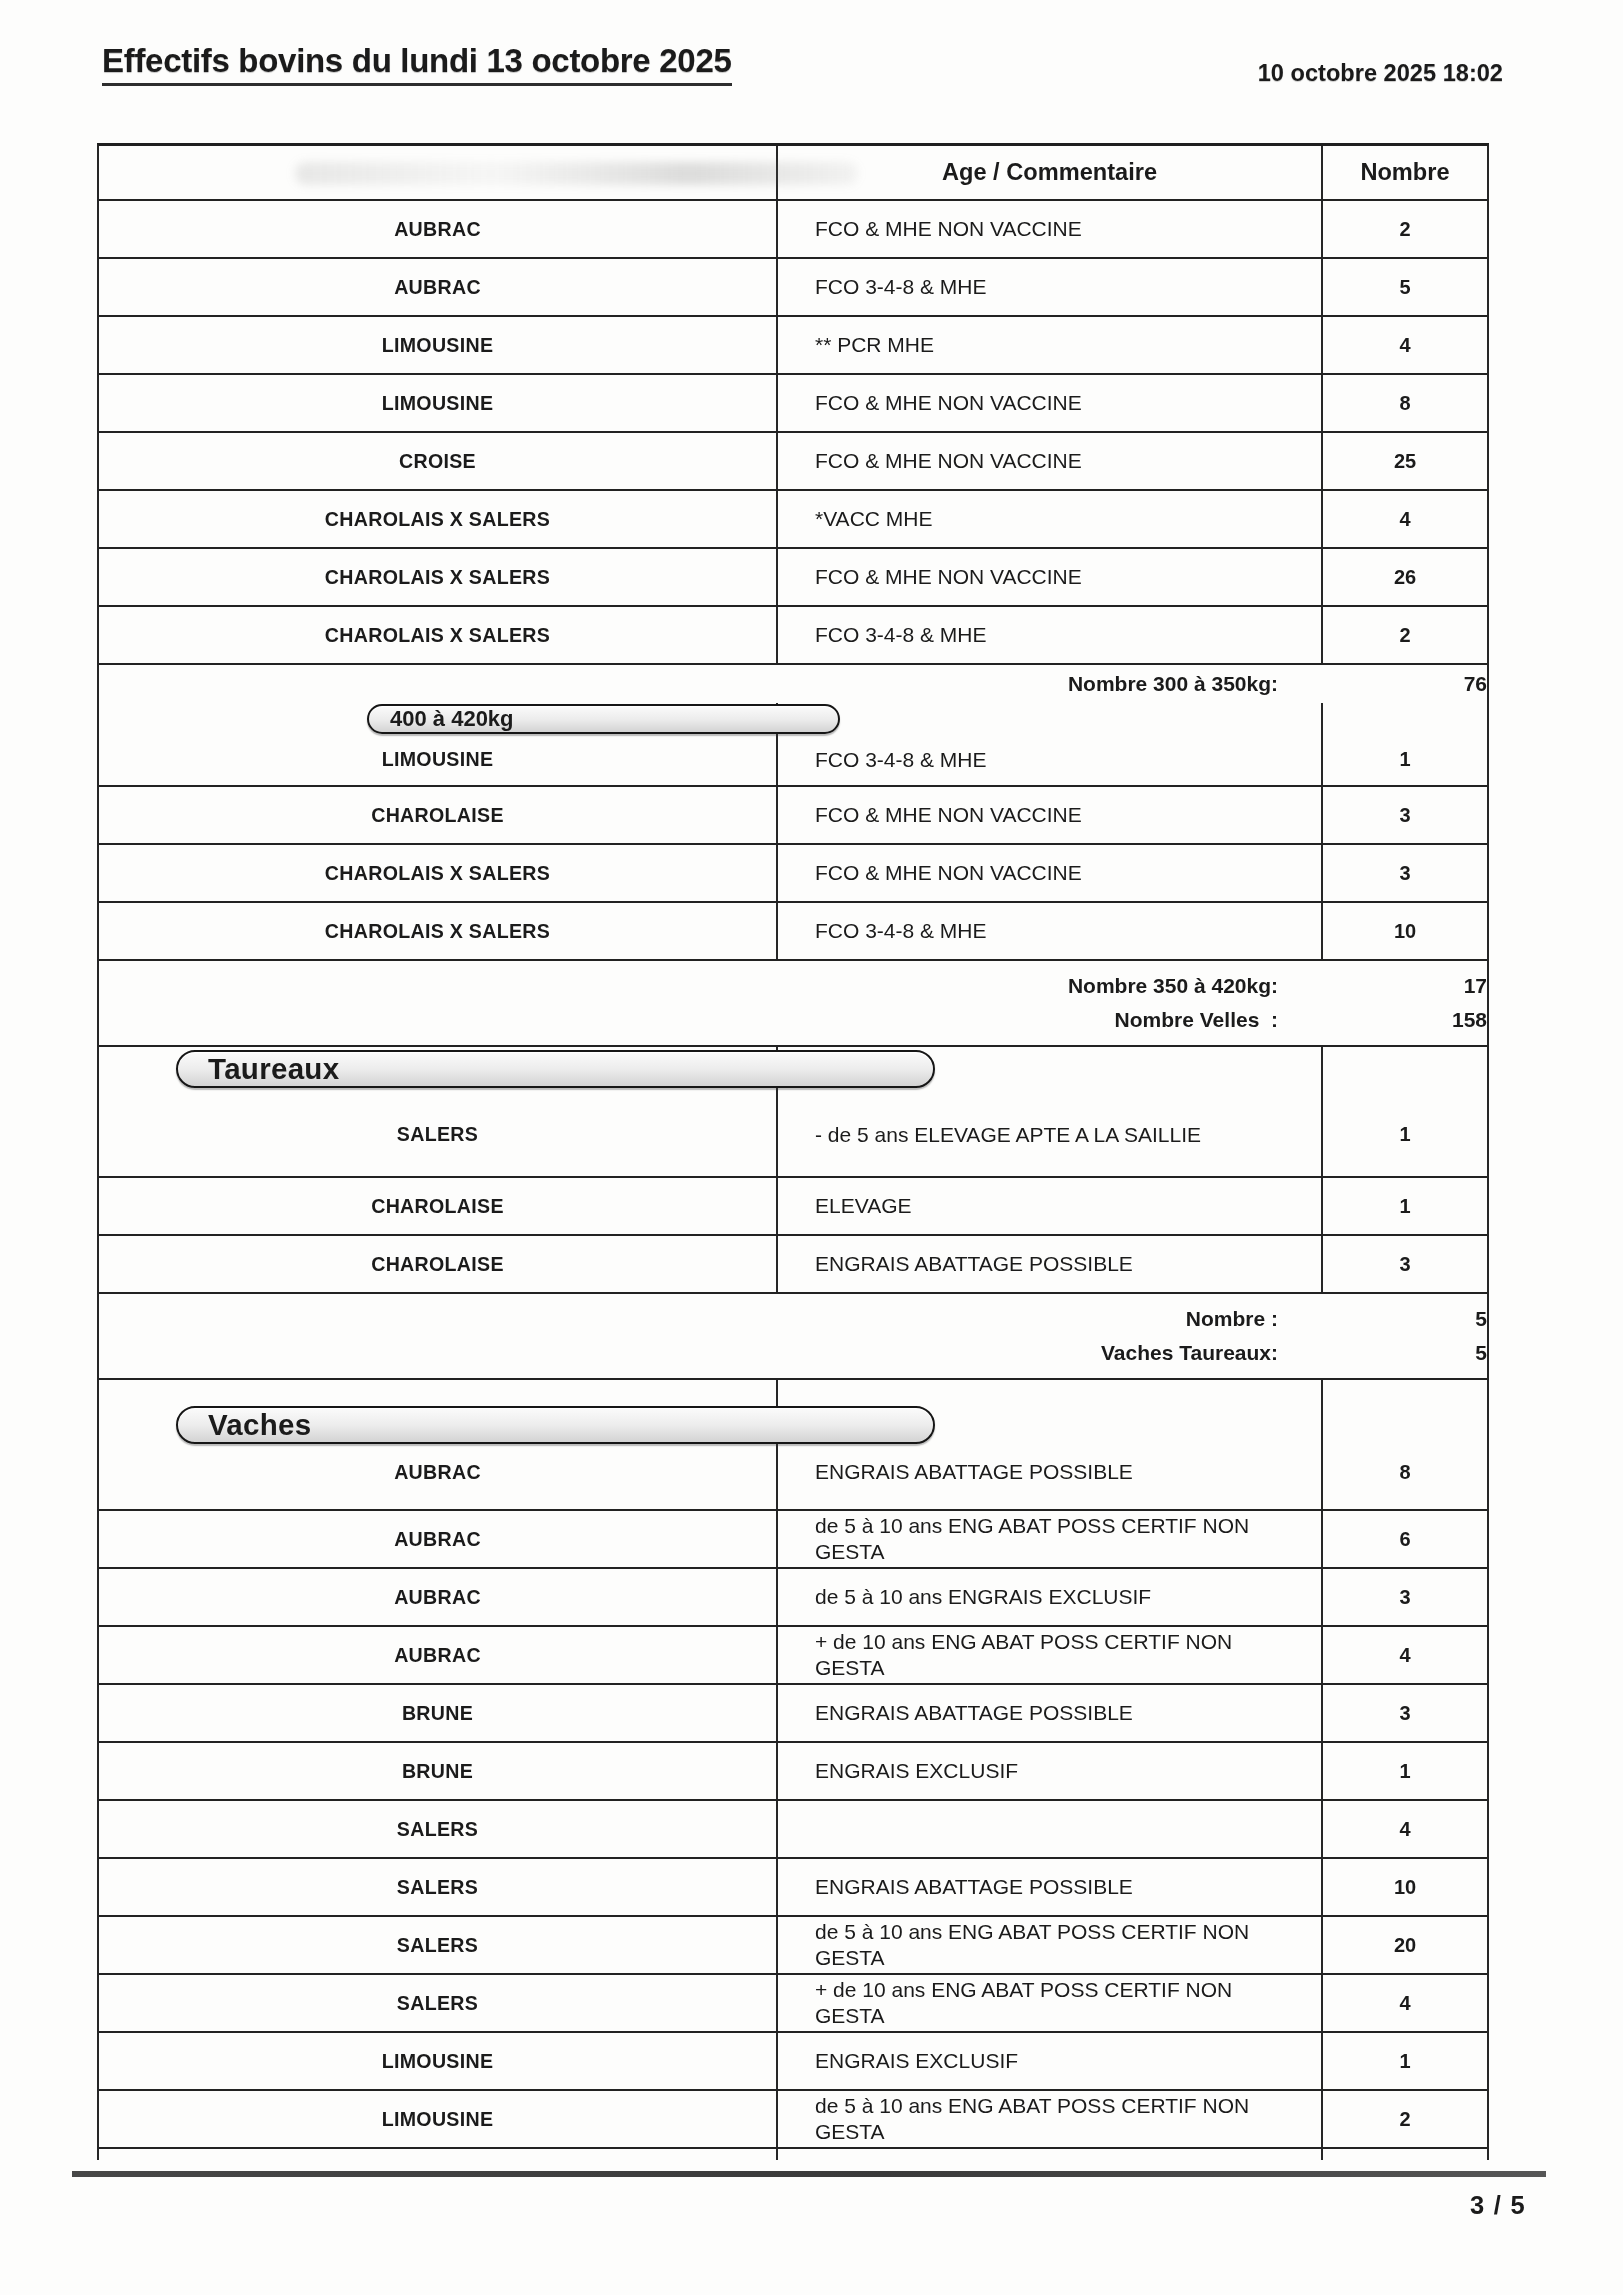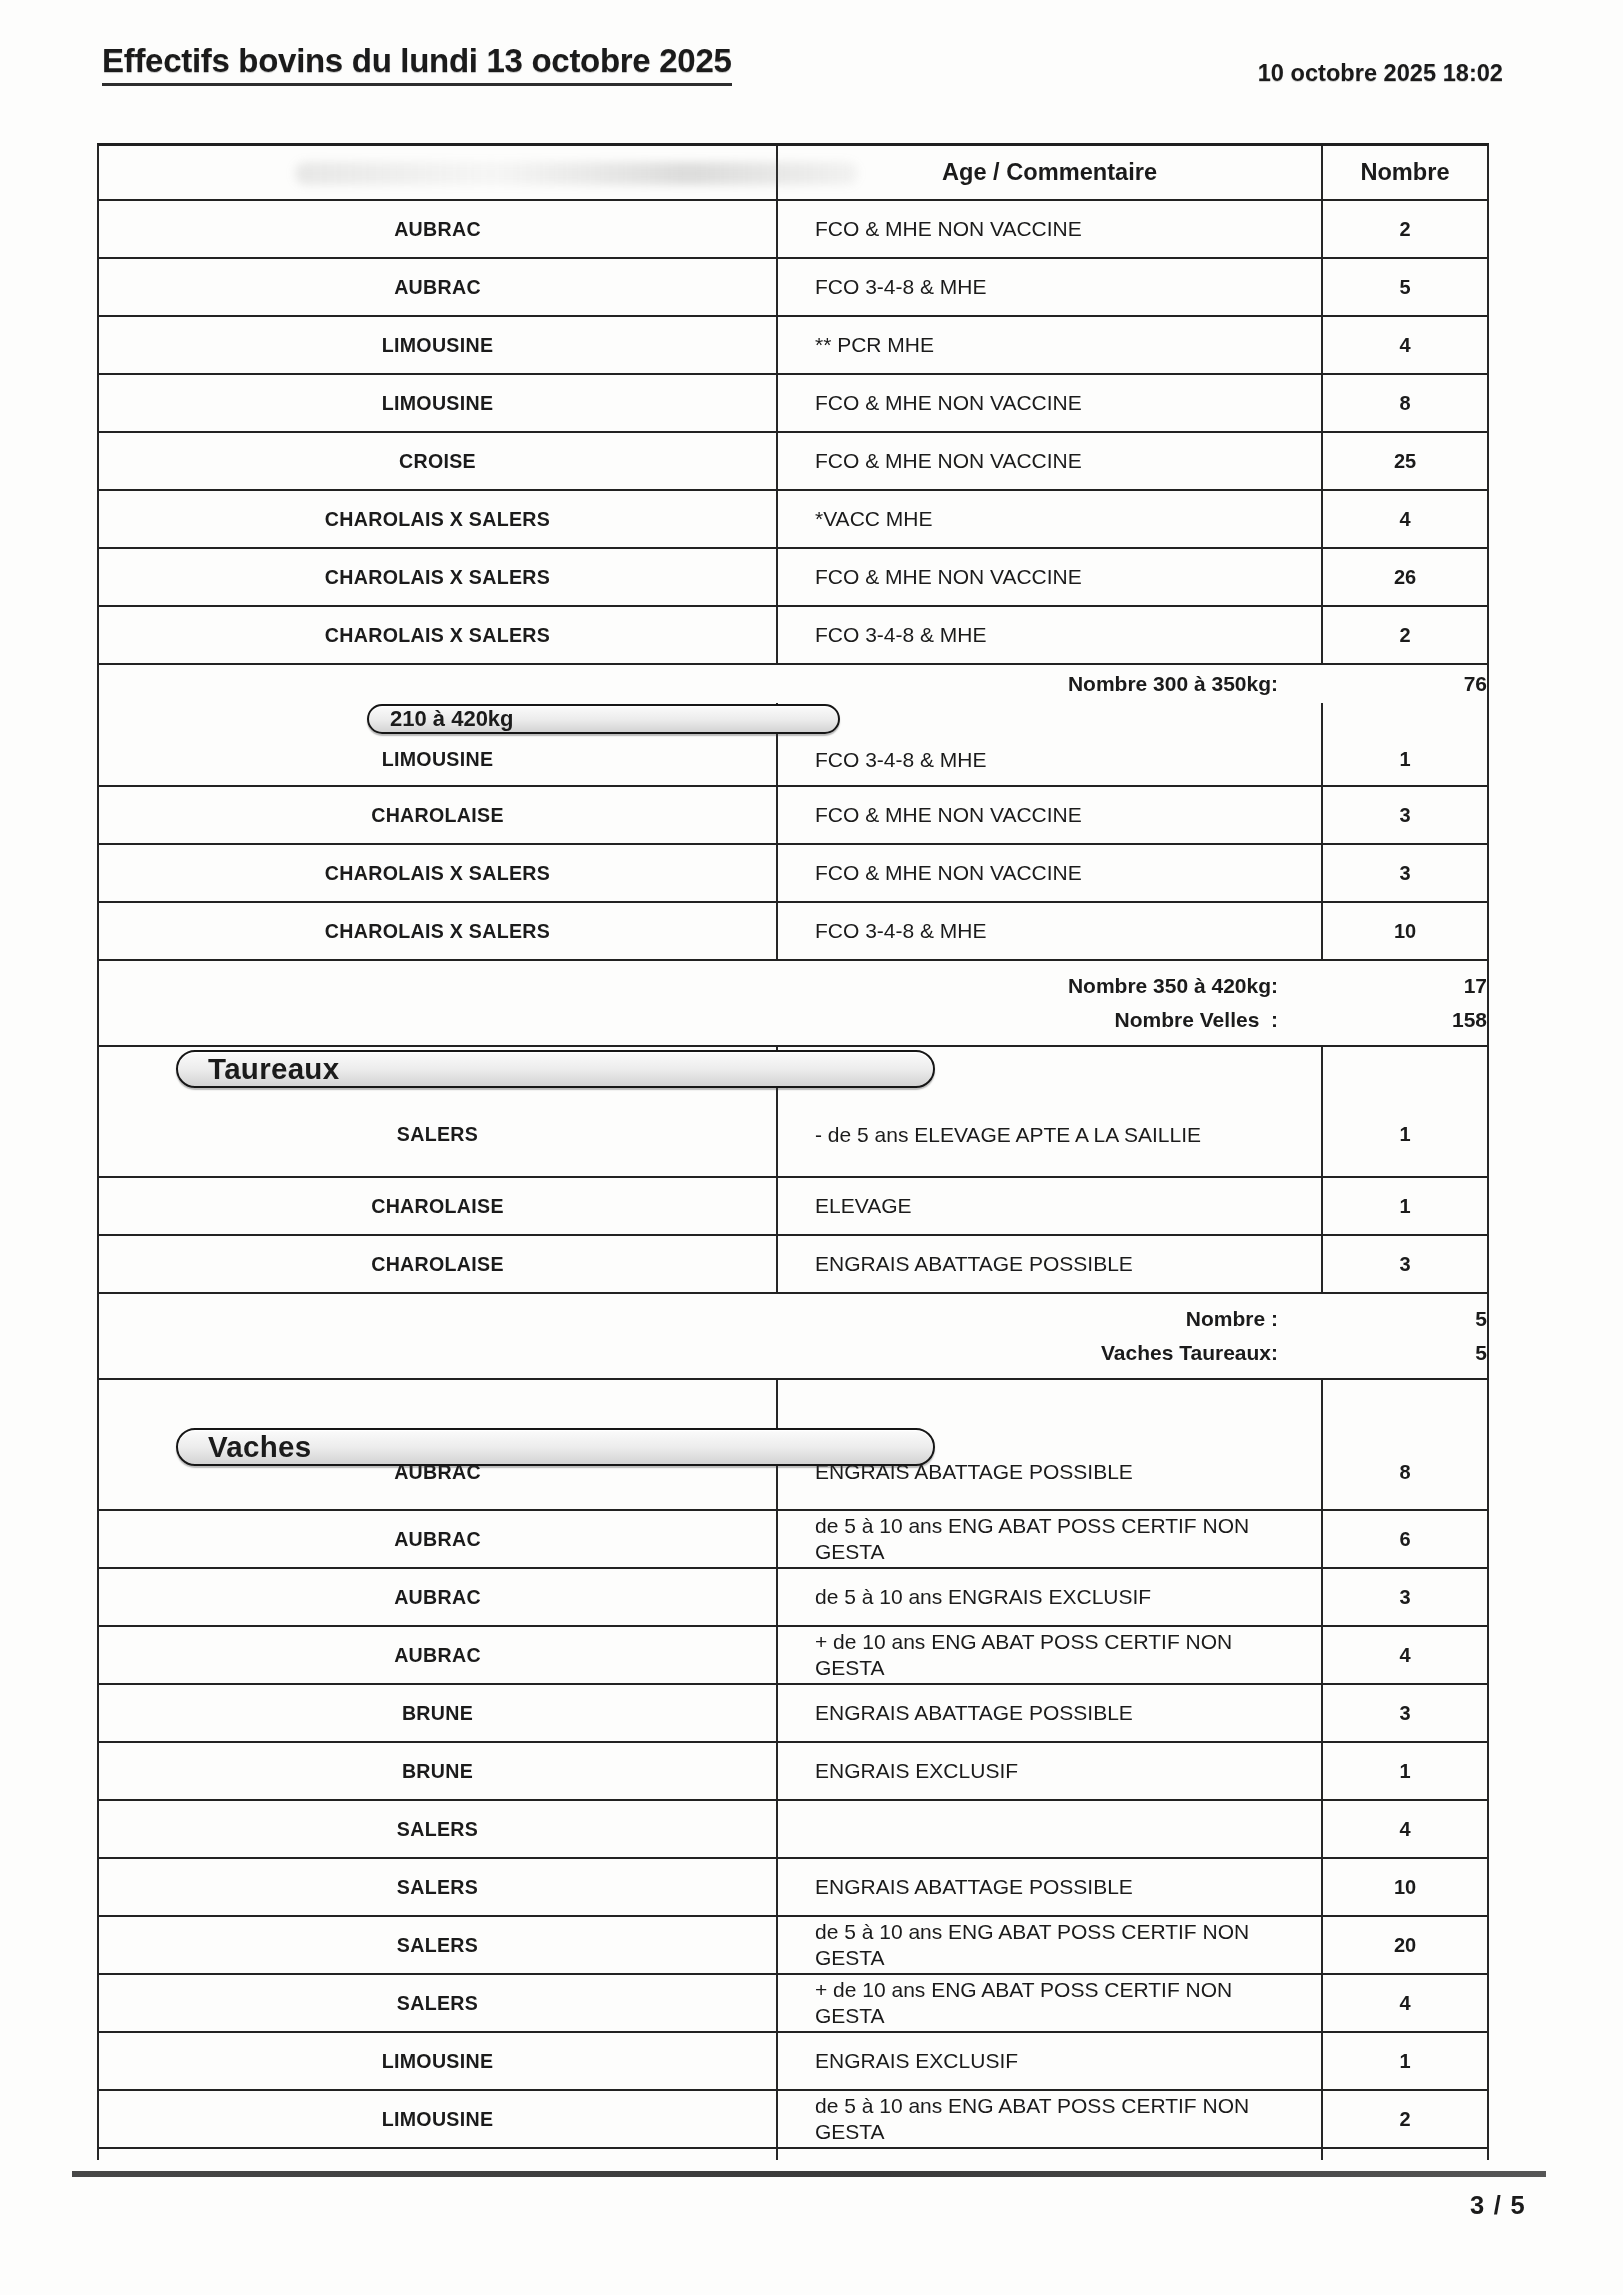--- a/index.html
+++ b/index.html
@@ -47,21 +47,21 @@
   .badge-band.variant-vaches .cell{padding-top:55px;}
   .badge-band .c2{padding-left:37px;}
   .pill{position:absolute;z-index:2;display:flex;align-items:center;box-sizing:border-box;
         background:linear-gradient(180deg,#fbfbfb 0%,#ececec 52%,#d3d3d3 100%);
         border:2px solid #161616;box-shadow:0 2px 1.3px rgba(60,60,60,.35), inset 0 1.3px 0 #fff;}
   .badge-band.small .pill{left:268px;top:1.3px;width:473px;height:30px;border-radius:15.7px;
         padding-left:21px;font-size:22px;font-weight:bold;}
   .badge-band.large .pill{left:77px;width:759px;height:38px;border-radius:19px;border-width:2.6px;
         padding-left:30px;font-size:29.5px;font-weight:bold;letter-spacing:0.3px;}
   .badge-band.variant-taureaux .pill{top:2.6px;}
-  .badge-band.variant-vaches .pill{top:48px;text-align:center;}
+  .badge-band.variant-vaches .pill{top:26px;text-align:center;}
   
   .stub-band{height:10.5px;border-bottom:none;}
   
   .footer-rule{position:absolute;left:72px;top:2171px;width:1474px;height:5.9px;
         background:linear-gradient(90deg,#474747,#3a3a3a 55%,#565656);}
   .page-number{position:absolute;top:2191px;right:97px;font-size:25.5px;font-weight:600;letter-spacing:1.3px;}
 </style>
 </head>
 <body>
 
@@ -183,21 +183,21 @@
         <span class="breed">LIMOUSINE</span>
       </div>
       <div class="cell c2">
         <span class="comment">FCO 3-4-8 &amp; MHE</span>
       </div>
       <div class="cell c3">
         <span class="count">1</span>
       </div>
     </div>
     <div class="pill">
-      <span>210 à 420kg</span>
+      <span>400 à 420kg</span>
     </div>
   </div>
       <div class="band row-band">
     <div class="cell c1">
       <span class="breed">CHAROLAISE</span>
     </div>
     <div class="cell c2">
       <span class="comment">FCO &amp; MHE NON VACCINE</span>
     </div>
     <div class="cell c3">

